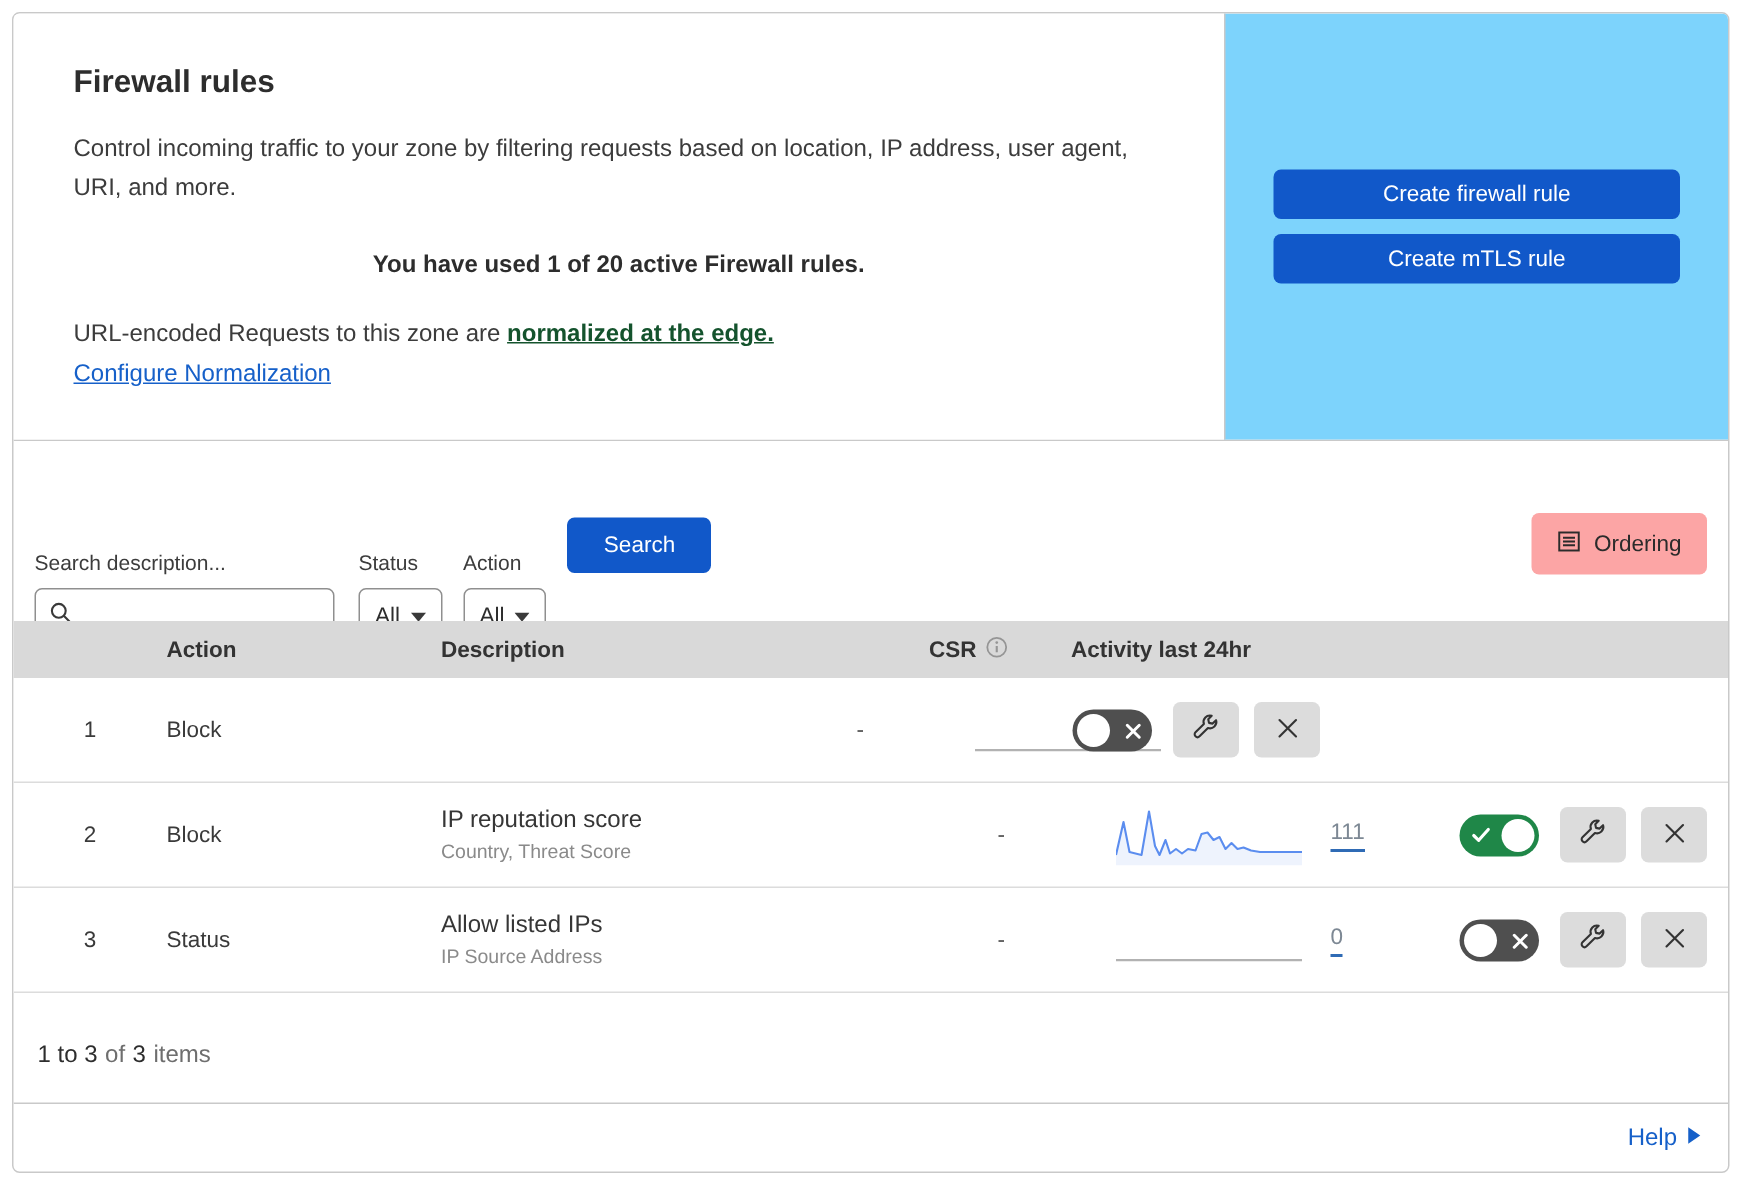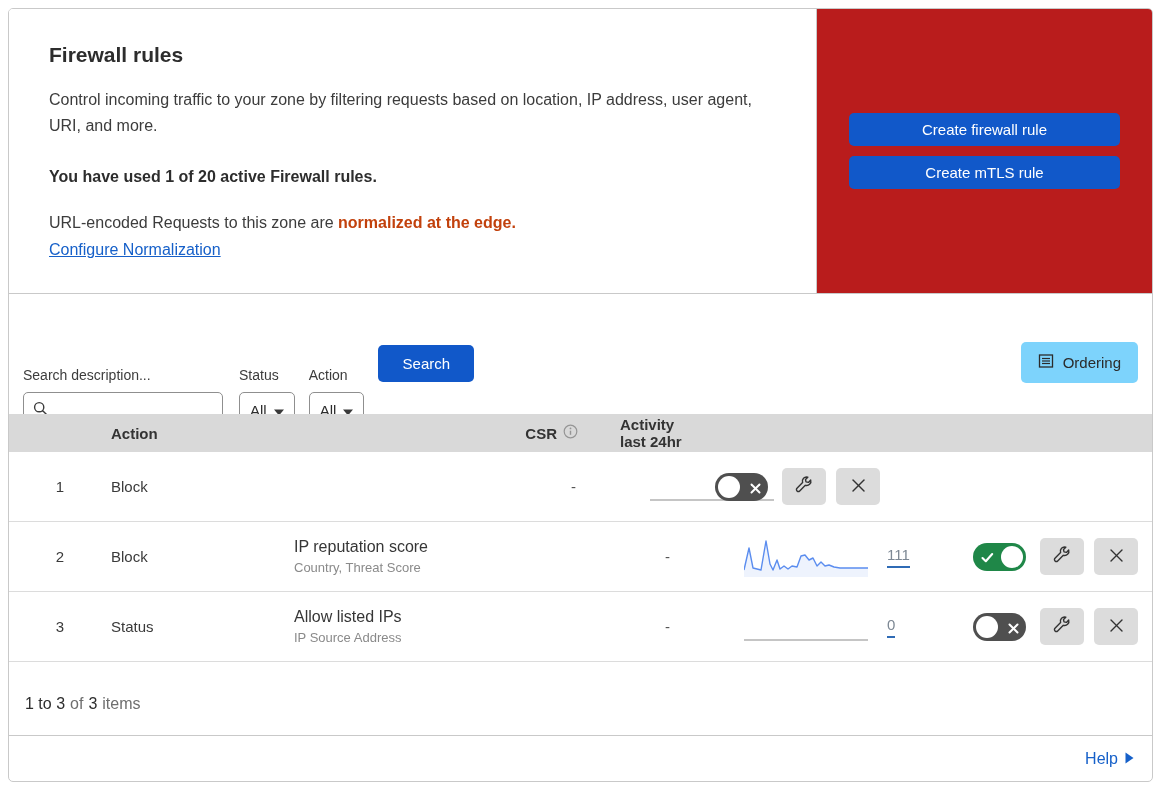--- a/index.html
+++ b/index.html
@@ -11,26 +11,26 @@
     border:1px solid #c9c9c9; border-radius:5px;
     background:#fff; overflow:hidden;
     display:flex; flex-direction:column;
   }
 
   
   .top-section { display:flex; height:285px; border-bottom:1px solid #c9c9c9; flex:0 0 auto; }
   .intro-card { width:807px; padding:34px 40px; background:#fff; }
   .page-title { font-size:21px; font-weight:600; color:#2d2d2d; margin-bottom:16px; }
   .intro-desc { font-size:16px; line-height:1.6; color:#3c3c3c; max-width:712px;margin-top:20px; }
-  .usage-line { font-size:16px; font-weight:700; color:#2d2d2d; margin-top:30px; }
+  .usage-line { font-size:16px; font-weight:700; color:#2d2d2d; margin-top:30px;text-align:center; }
   .norm-line { font-size:16px; color:#3c3c3c; margin-top:28px; }
-  .norm-line b { color:#c2410c; }
+  .norm-line b { color:#14532d;text-decoration:underline; }
   .config-link { display:inline-block; margin-top:9px; font-size:16px; color:#1660c9; text-decoration:underline; cursor:pointer; }
   .side-panel {
-    flex:1; background:#b91c1c; border-left:1px solid #c9c9c9;
+    flex:1; background:#7dd3fc; border-left:1px solid #c9c9c9;
     display:flex; flex-direction:column; justify-content:center; align-items:center; gap:10px;
   }
   .blue-btn {
     width:271px; height:33px; background:#1158c9; color:#fff;
     border:none; border-radius:5px; font-size:15px; font-family:inherit; cursor:pointer;
     display:flex; align-items:center; justify-content:center;
   }
 
   
   .filter-bar { display:flex; align-items:flex-start; padding:26px 14px 0; height:120px; flex:0 0 auto; }
@@ -46,21 +46,21 @@
     display:flex; align-items:center; gap:7px; padding:16px 10px; font-size:15px; color:#2d2d2d;
     margin-right:14px; cursor:pointer;
   }
   .search-btn {
     margin-top:25px; margin-left:0; width:96px; height:37px;
     background:#1158c9; color:#fff; border:none; border-radius:5px;
     font-size:15px; font-family:inherit; cursor:pointer;
   }
   .ordering-btn {
     margin-left:auto; margin-top:22px; height:41px; padding:0 17px;
-    background:#7dd3fc; color:#2b2b2b; border:none; border-radius:5px;
+    background:#fca5a5; color:#2b2b2b; border:none; border-radius:5px;
     font-size:15px; font-family:inherit; cursor:pointer;
     display:flex; align-items:center; gap:9px;
   }
 
   
   .grid-row { display:grid; grid-template-columns:88px 175px 330px 94px 258px 1fr; align-items:center; }
   .table-header {
     background:#d9d9d9; height:38px; font-size:15px; font-weight:600; color:#333;
     flex:0 0 auto;
   }
@@ -165,20 +165,21 @@
             <line x1="4" y1="10.5" x2="12" y2="10.5" stroke="#2b2b2b" stroke-width="1.2"></line>
           </svg>
       </span>
       <span>Ordering</span>
     </button>
   </div>
 
   <div class="grid-row table-header">
     <div></div>
     <div class="th-action">Action</div>
+    <div class="th-desc">Description</div>
     <div class="th-csr">
       <span>CSR</span>
       <span>
         <svg width="15" height="15" viewBox="0 0 15 15">
             <circle cx="7.5" cy="7.5" r="6.3" fill="none" stroke="#959595" stroke-width="1.2"></circle>
             <line x1="7.5" y1="6.7" x2="7.5" y2="10.8" stroke="#959595" stroke-width="1.4"></line>
             <circle cx="7.5" cy="4.4" r="0.9" fill="#959595"></circle>
           </svg>
       </span>
     </div>

